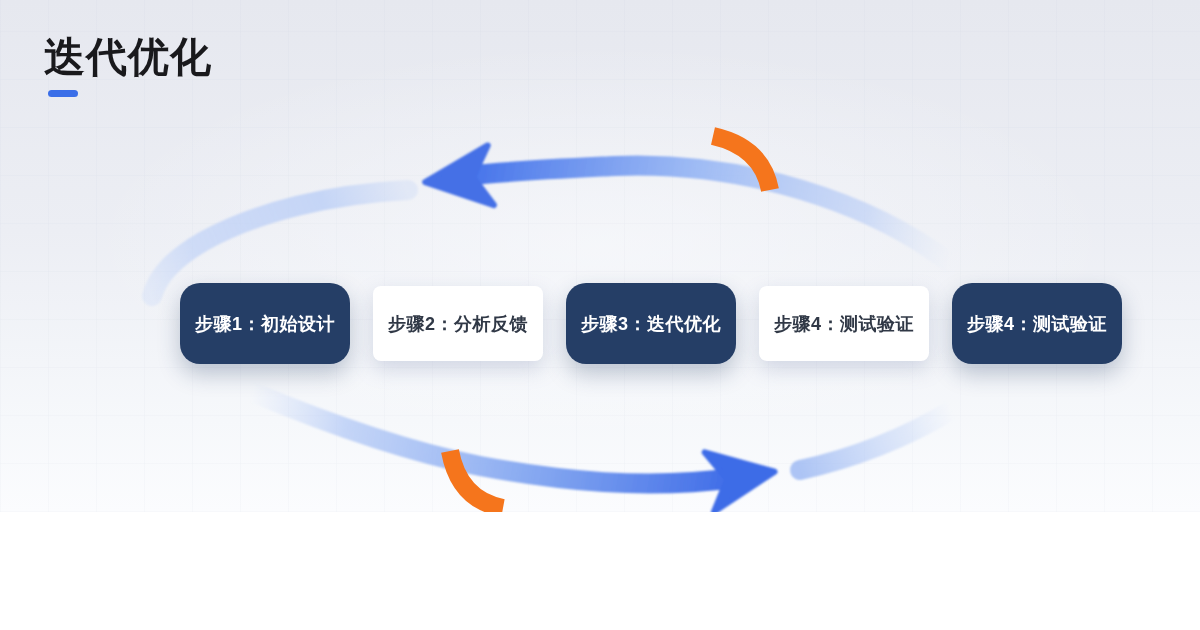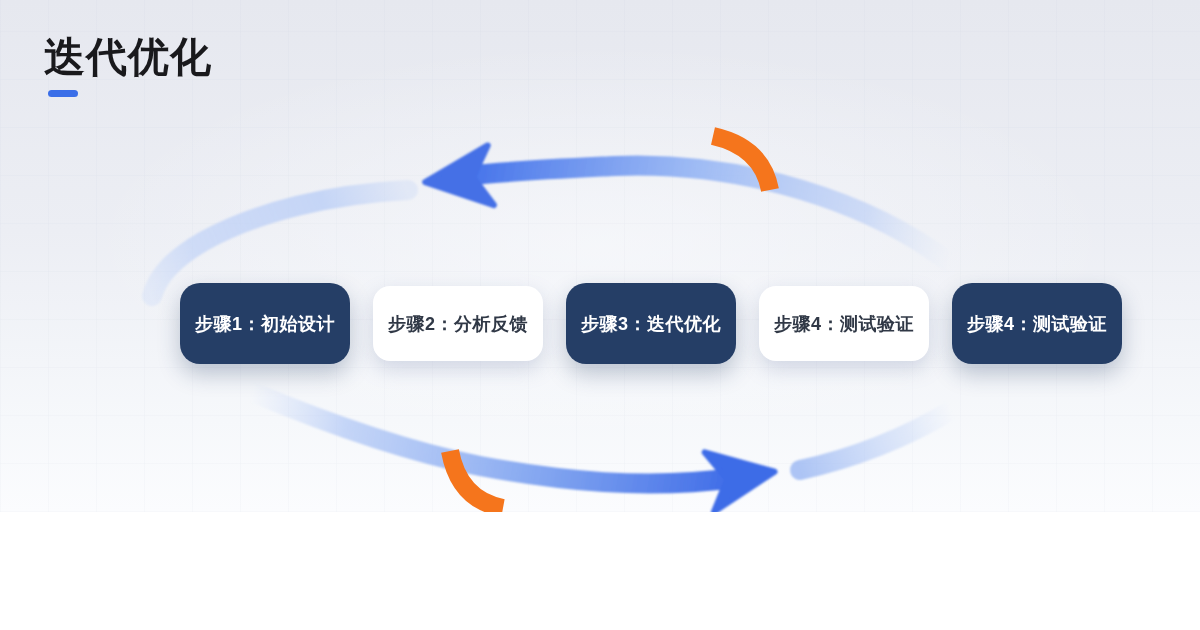--- a/index.html
+++ b/index.html
@@ -46,21 +46,21 @@
     width:170px;height:81px;border-radius:20px;
     display:flex;align-items:center;justify-content:center;
     font-size:18px;font-weight:700;letter-spacing:.5px;white-space:nowrap;
   }
   .step-box.dark{
     background:var(--navy-box);color:#ffffff;
     box-shadow:0 10px 22px rgba(35,60,100,.28);
   }
   .step-box.light{
     background:var(--light-box-bg);color:var(--light-box-text);
-    height:75px;border-radius:17px;
+    height:75px;border-radius:8px;
     box-shadow:0 8px 20px rgba(125,140,175,.30);
   }
 </style>
 </head>
 <body>
 
 <div class="canvas">
   <div class="grid"></div>
 
   <div class="header">

